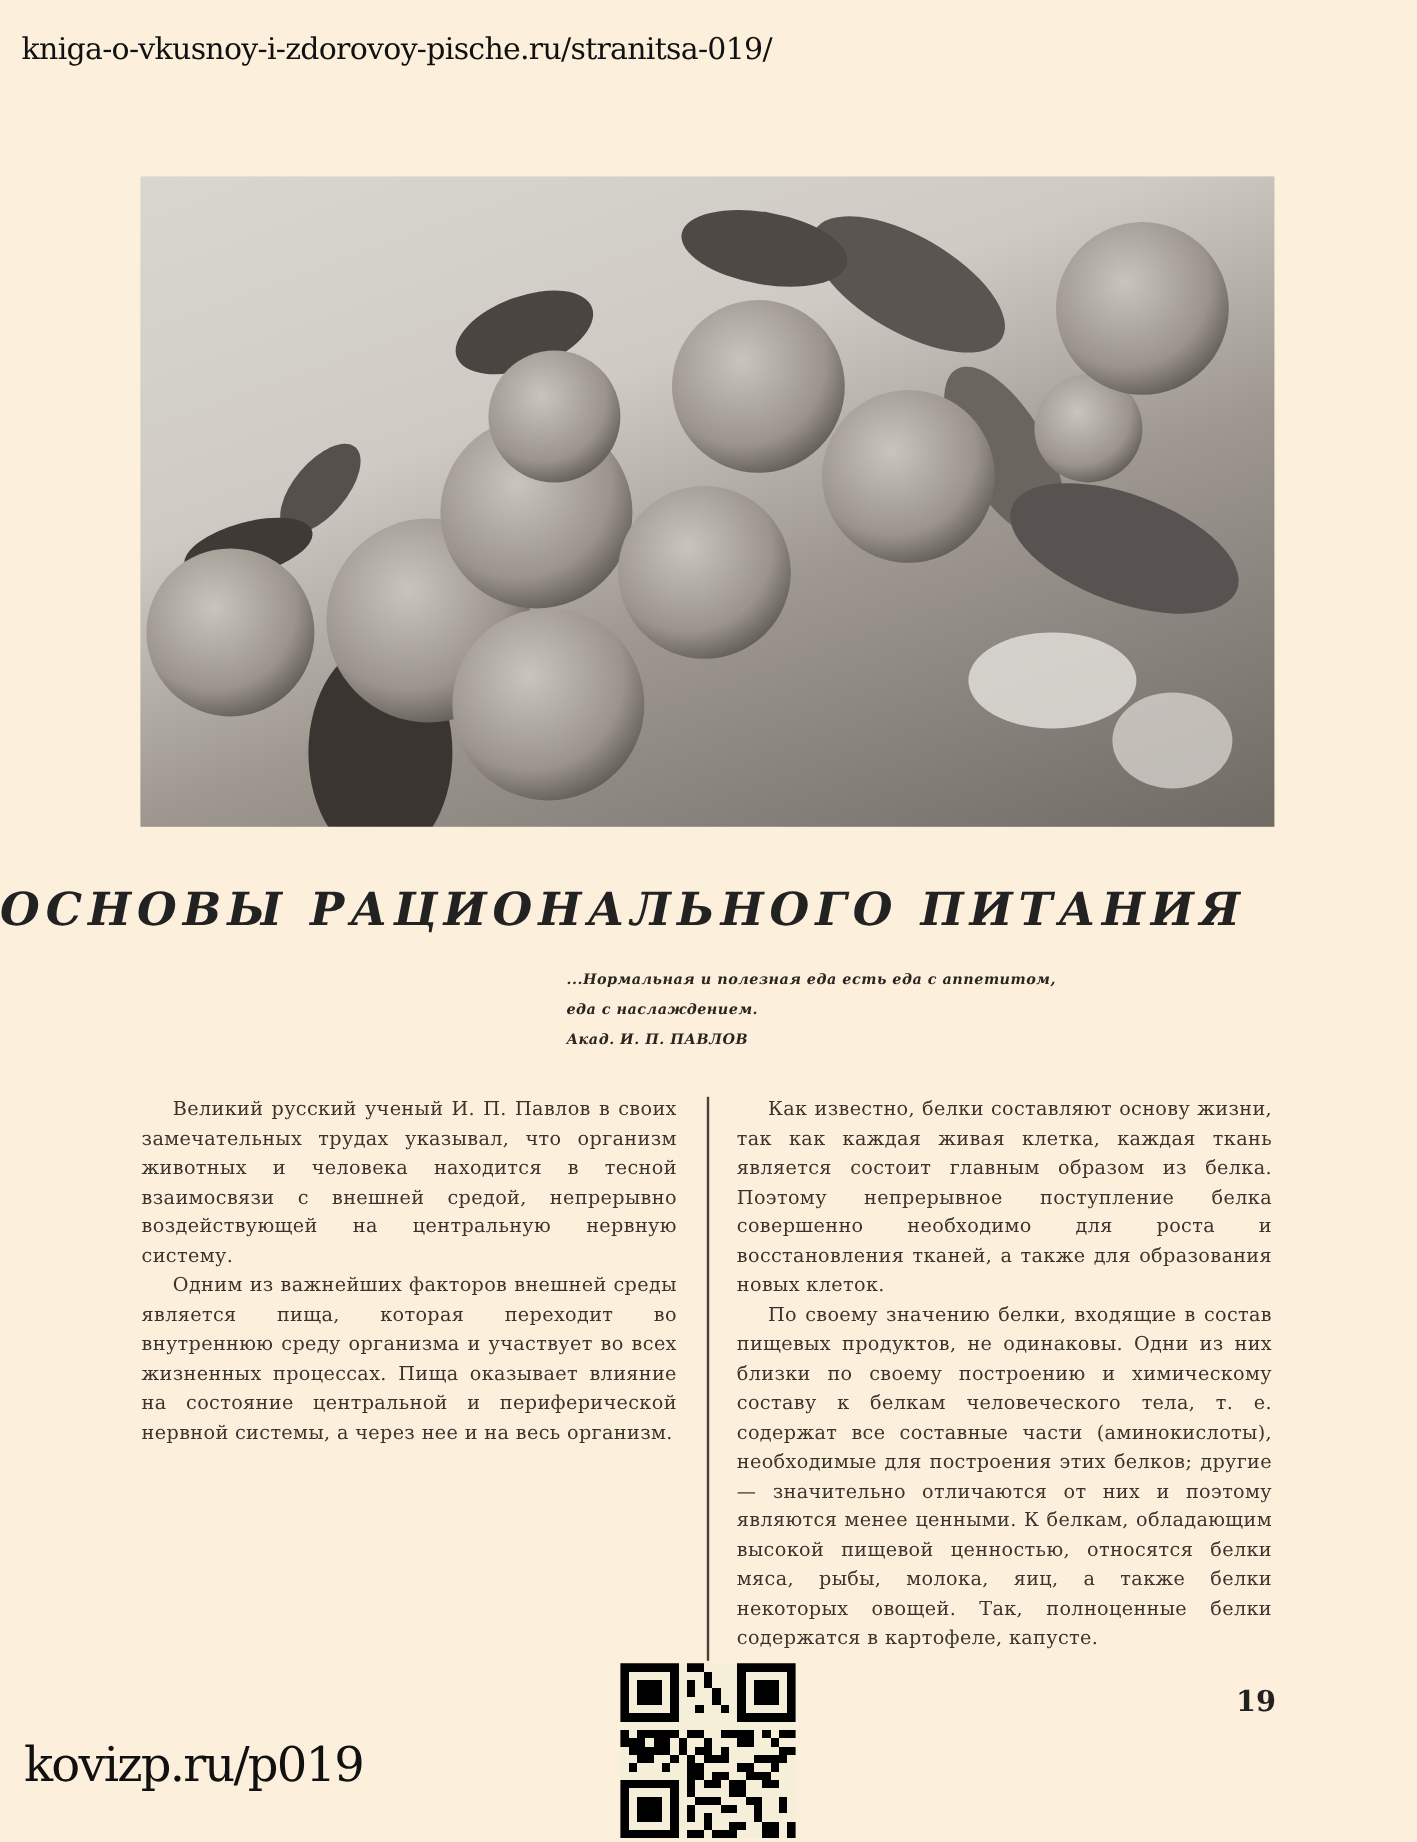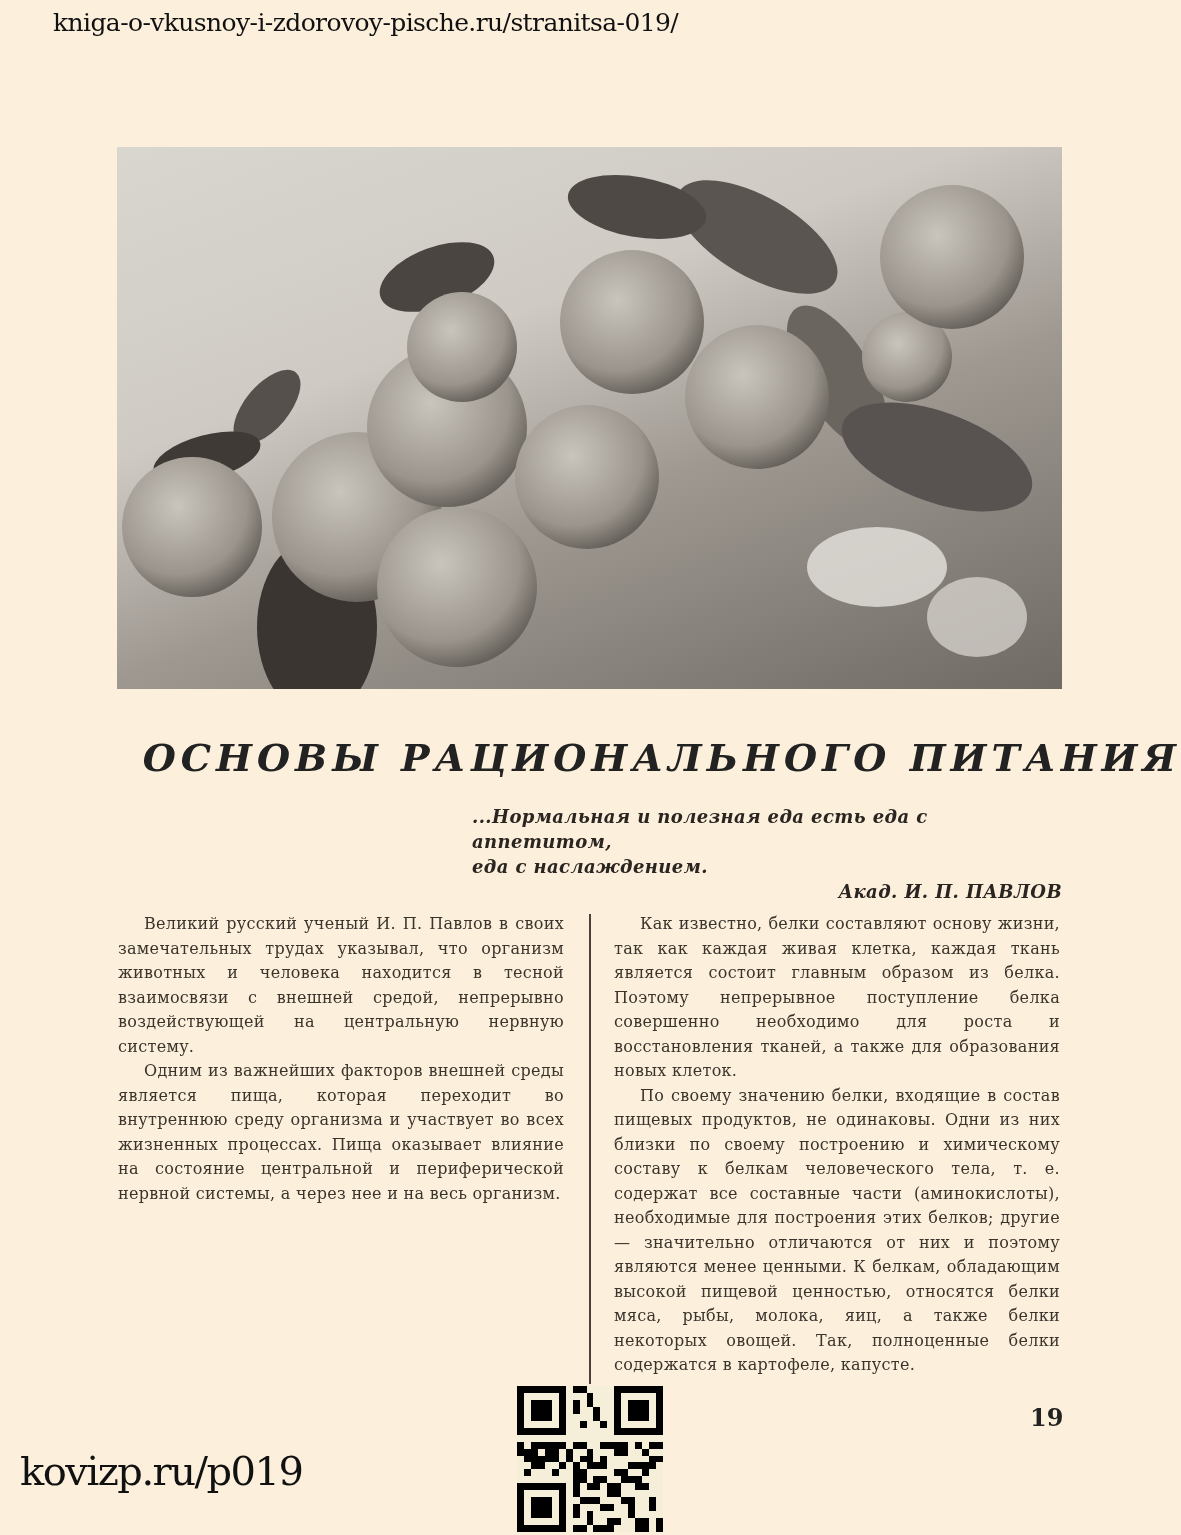--- a/index.html
+++ b/index.html
@@ -3,42 +3,41 @@
   <meta charset="utf-8">
   <style>
     html, body { margin: 0; padding: 0; }
     body {
       width: 1181px; height: 1535px; position: relative; overflow: hidden;
       background: #fcf0dc;
       color: #2a2520;
       font-family: "DejaVu Serif", serif;
     }
     .top-url {
-      position: absolute; left: 18px; top: 8px;
+      position: absolute; left: 18px; top: 26px;
       font-family: "DejaVu Serif", serif; font-size: 25px; color: #111;
       letter-spacing: -0.6px;
-      margin-left: 35px;
     }
     .photo {
       position: absolute; left: 117px; top: 147px; width: 945px; height: 542px;
       overflow: hidden;
       background: linear-gradient(160deg, #d9d6d0 0%, #cfcbc4 35%, #9e9891 60%, #6f6a64 100%);
     }
     .photo svg { position: absolute; left: 0; top: 0; }
     .title {
-      position: absolute; left: 0; width: 1181px; top: 735px; text-align: right;
+      position: absolute; left: 0; width: 1181px; top: 735px; text-align: left;
       font-family: "DejaVu Serif", serif; font-style: italic; font-weight: bold;
       font-size: 38px; letter-spacing: 5px; color: #222;
     }
     .epigraph {
       position: absolute; left: 472px; top: 804px; width: 590px;
       font-family: "DejaVu Serif", serif; font-style: italic; font-weight: bold;
-      font-size: 18px; line-height: 25px; color: #2a2520; letter-spacing: 0.4px;
+      font-size: 12px; line-height: 25px; color: #2a2520; letter-spacing: 0.4px;
     }
-    .epigraph .author { display: block; text-align: right; }
+    .epigraph .author { display: block; text-align: left; }
     .col {
       position: absolute; top: 912px; width: 446px;
       font-family: "DejaVu Serif", serif; font-size: 16px; line-height: 24.5px;
       color: #3a342c; text-align: justify; letter-spacing: 0.3px;
     }
     .col p { margin: 0; text-indent: 26px; }
     .col-left { left: 118px; }
     .col-right { left: 614px; }
     .divider {
       position: absolute; left: 589px; top: 914px; width: 1.5px; height: 470px;

